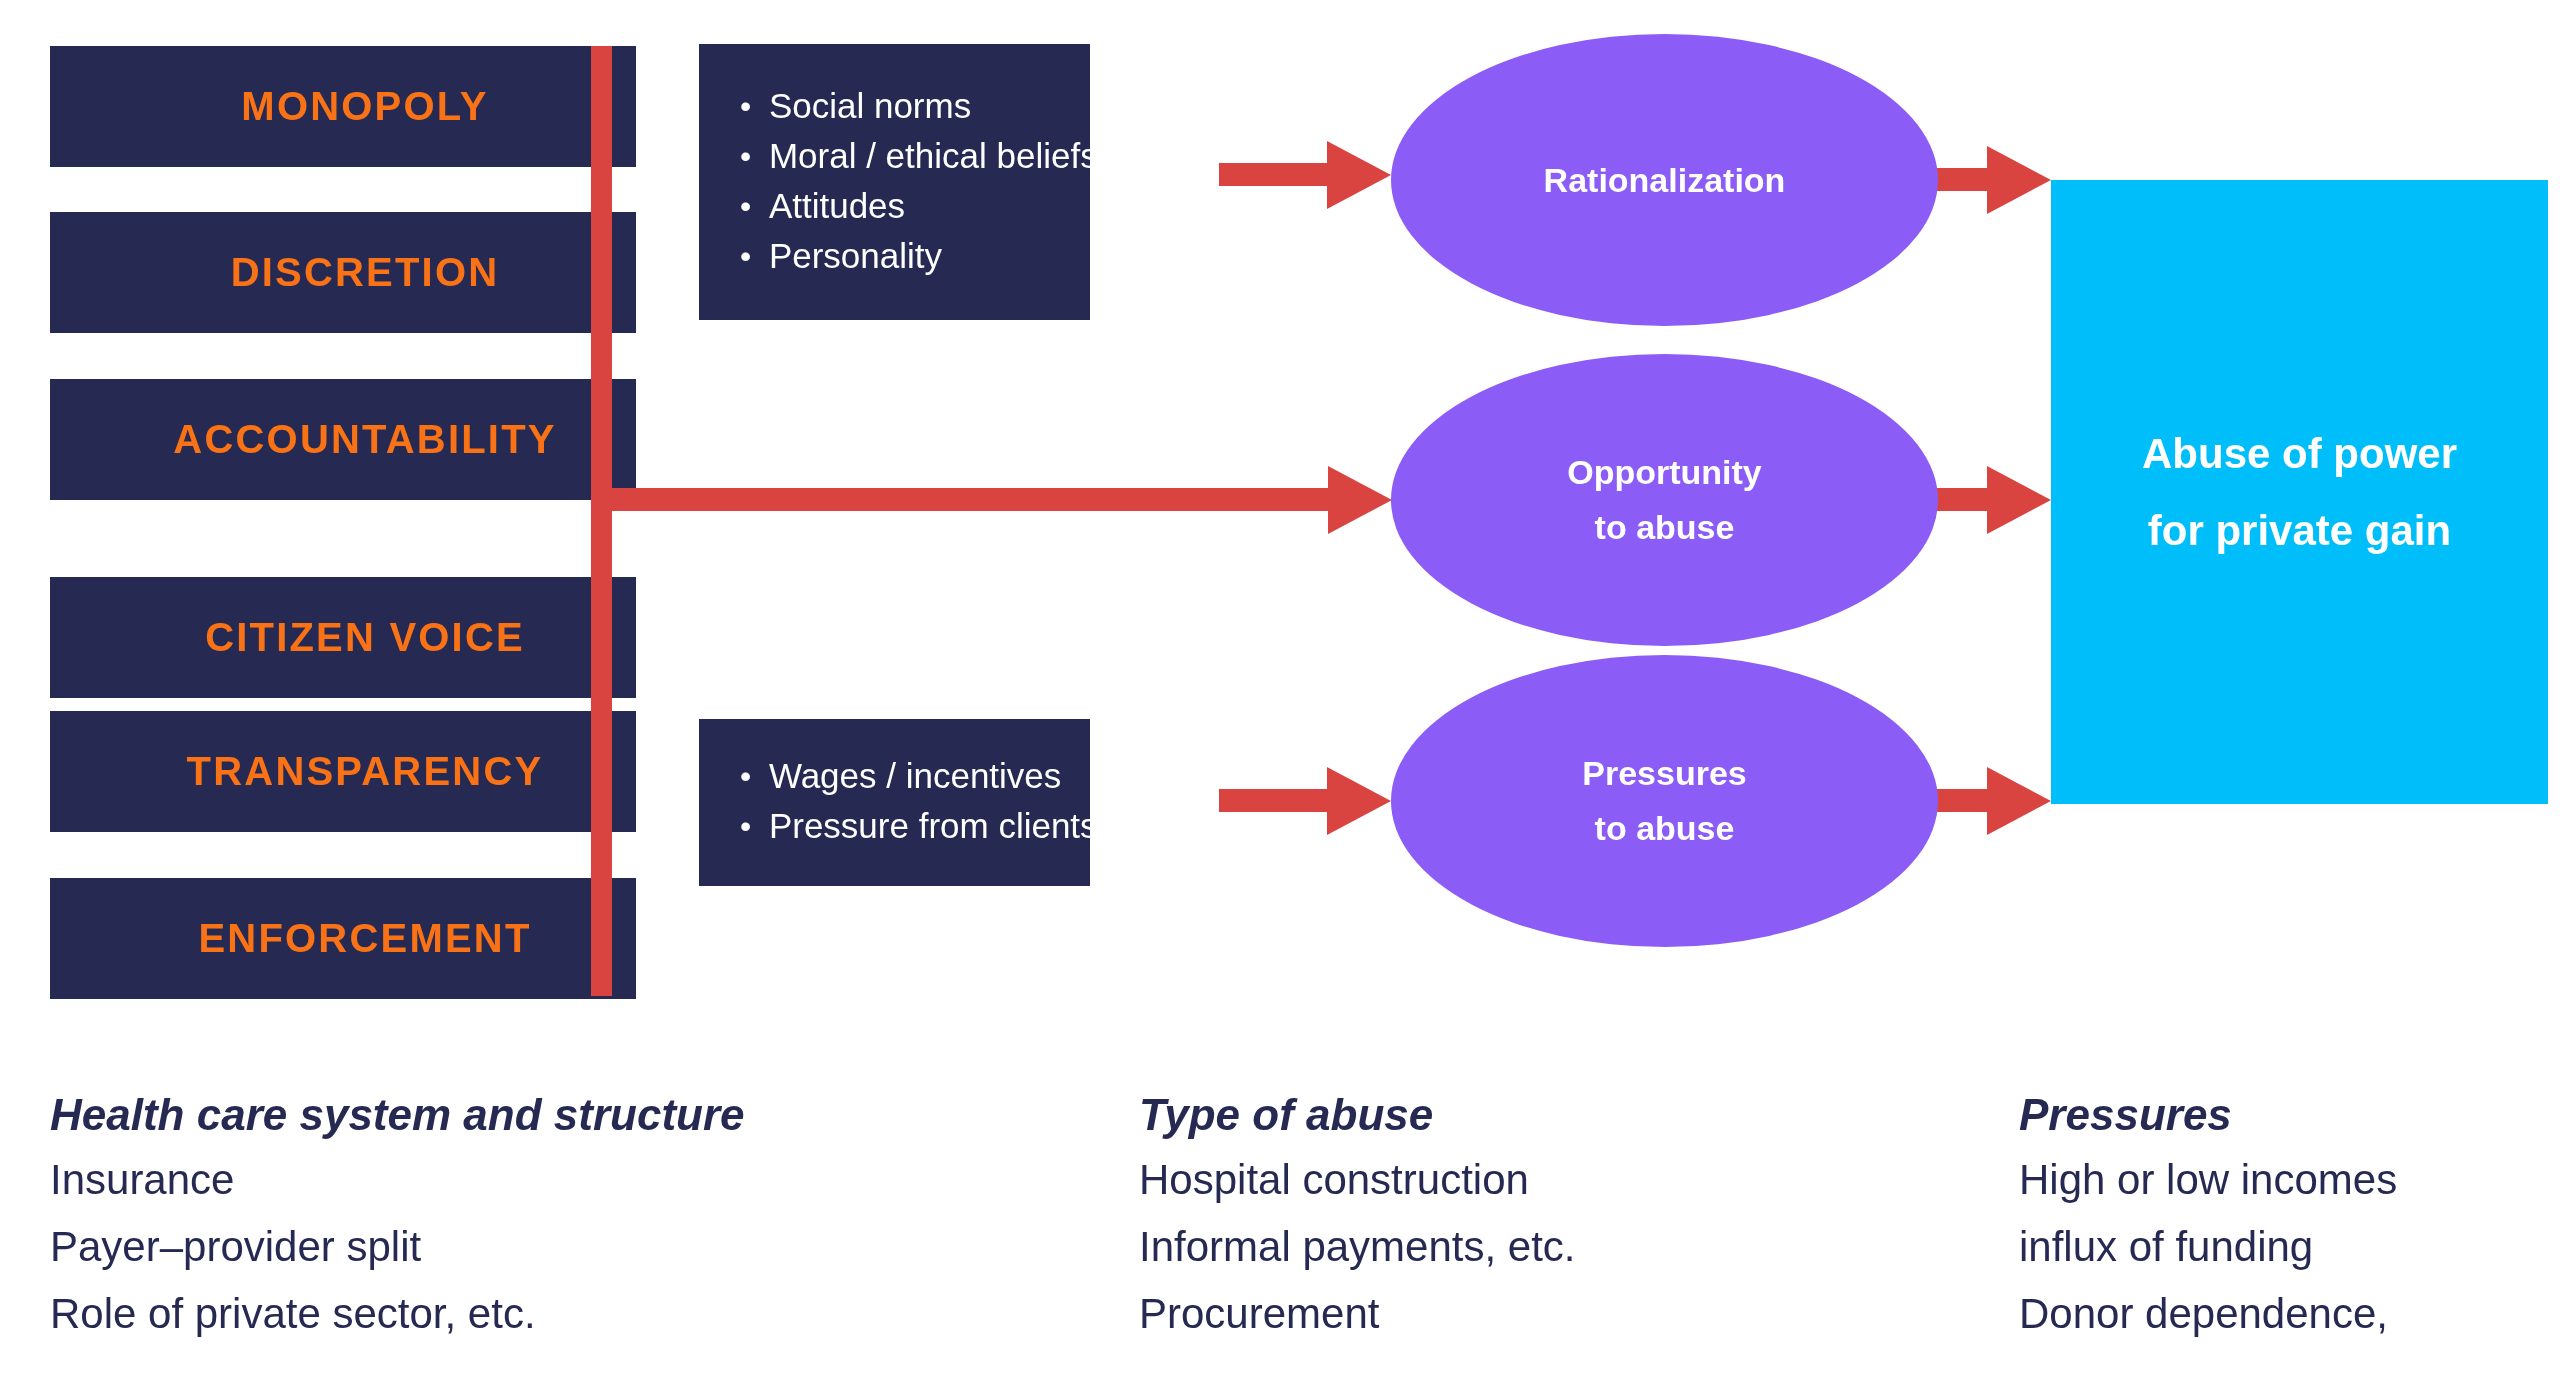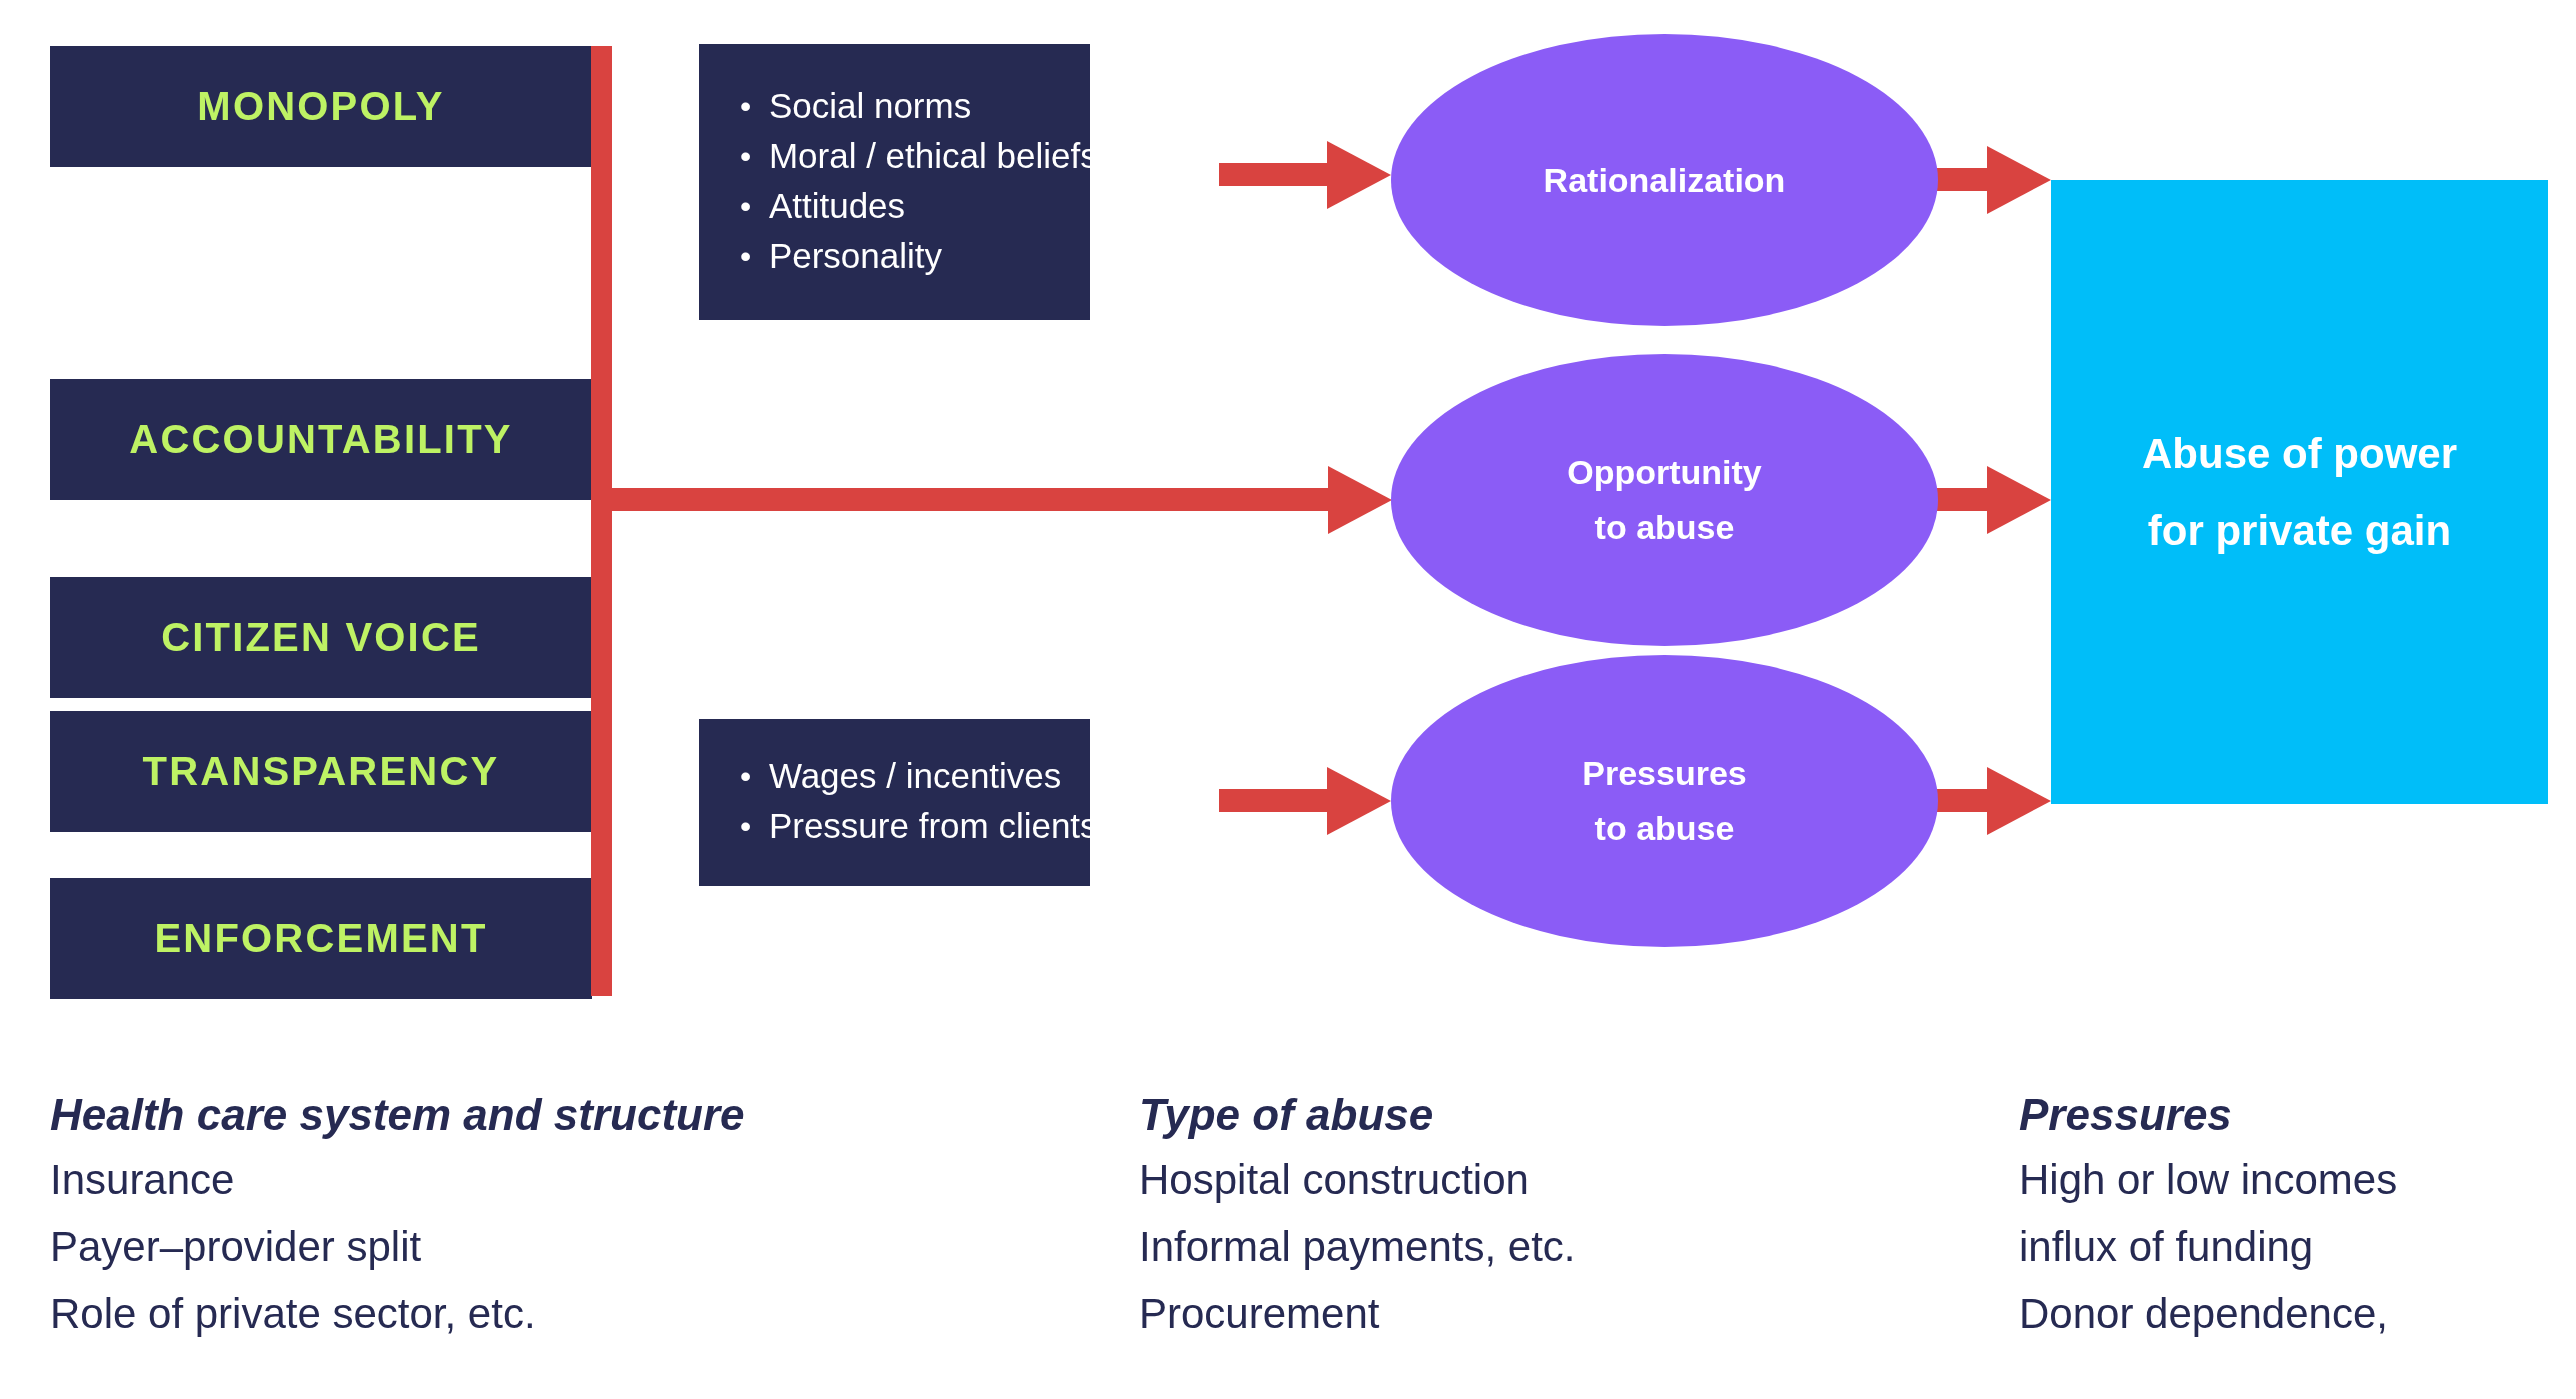--- a/index.html
+++ b/index.html
@@ -16,28 +16,29 @@
     overflow: hidden;
   }
 
   
   .factor-box {
     position: absolute;
     left: 50px;
     width: 542px;
     height: 121px;
     background: #262a52;
-    color: #bef264;
+    color: #f97316;
     display: flex;
     align-items: center;
     justify-content: center;
     font-size: 40px;
     font-weight: 700;
     letter-spacing: 2.2px;
     white-space: nowrap;
+    padding-left: 44px;
   }
 
   .red-bar {
     position: absolute;
     left: 591px;
     top: 46px;
     width: 21px;
     height: 950px;
     background: #d94340;
   }
@@ -141,20 +142,21 @@
     font-style: italic;
   }
   .note .line { line-height: 67px; }
 </style>
 </head>
 <body>
 
 <div class="stage">
 
   <div class="factor-box" style="top:46px">MONOPOLY</div>
+  <div class="factor-box" style="top:212px">DISCRETION</div>
   <div class="factor-box" style="top:379px">ACCOUNTABILITY</div>
   <div class="factor-box" style="top:577px">CITIZEN VOICE</div>
   <div class="factor-box" style="top:878px">ENFORCEMENT</div>
   <div class="factor-box" style="top:711px">TRANSPARENCY</div>
 
   <div class="red-bar"></div>
 
   <div class="bullet-box top">
     <div class="bullet-line">
       <span class="dot">•</span>

